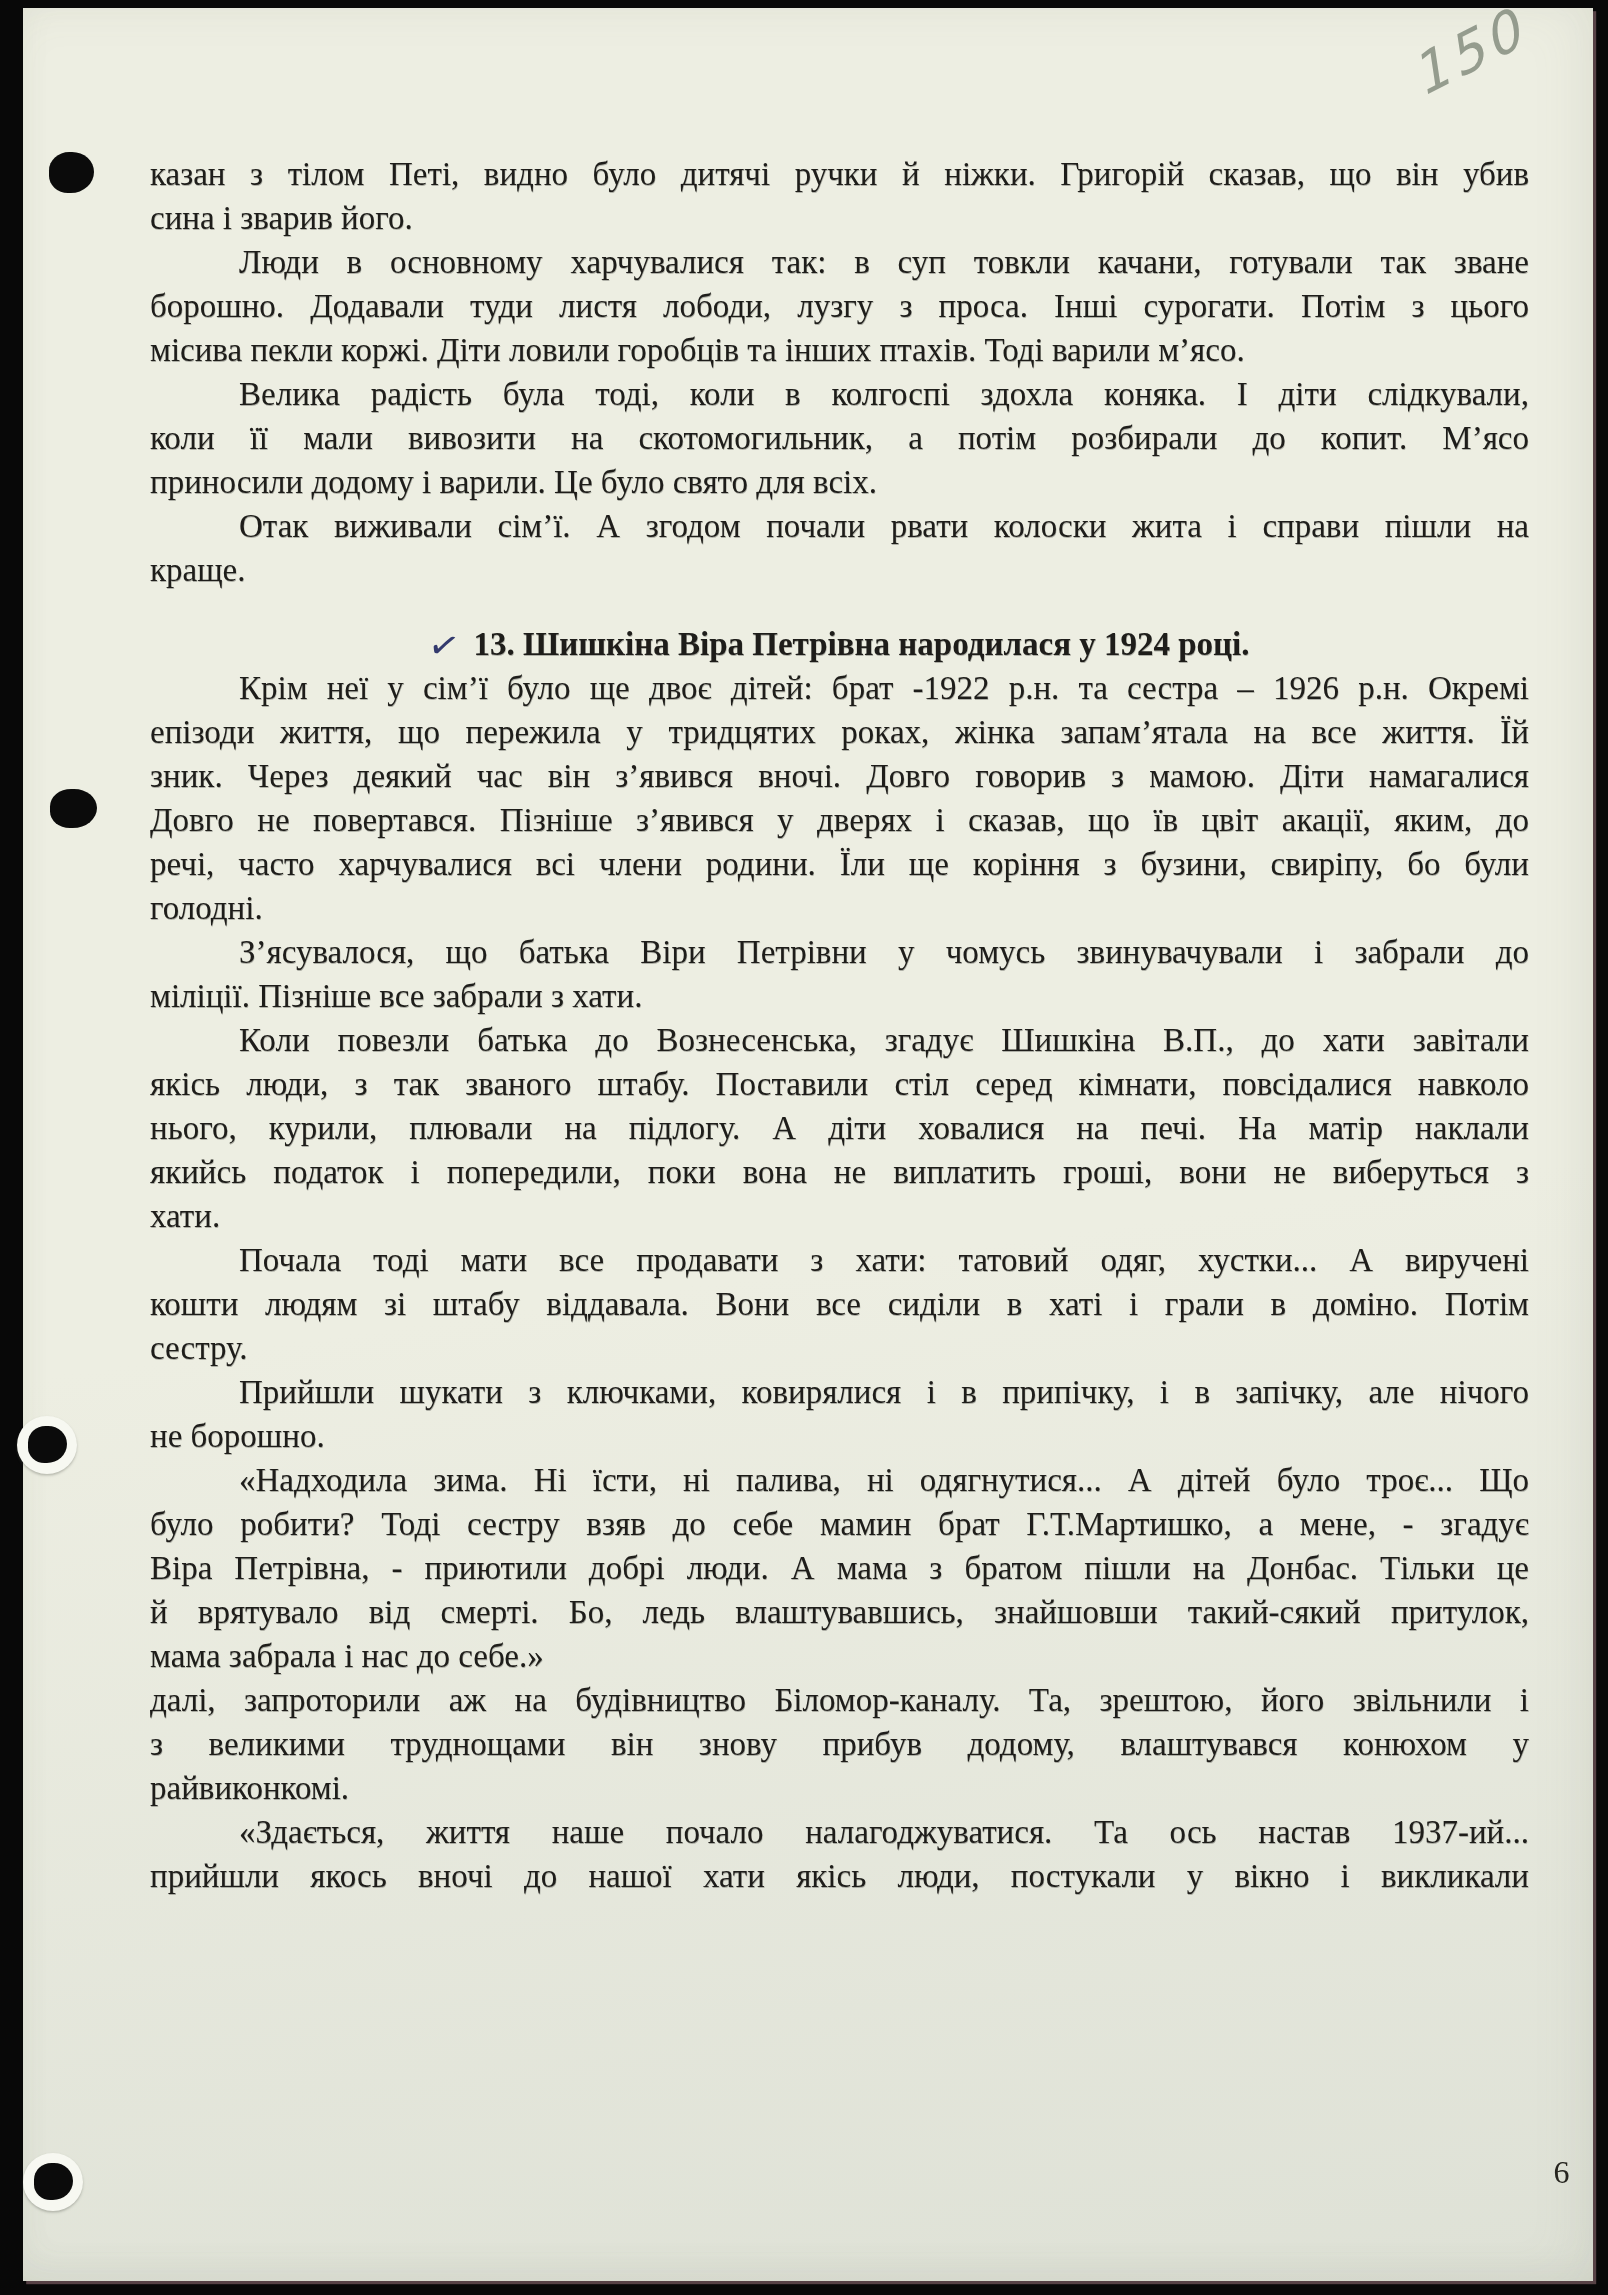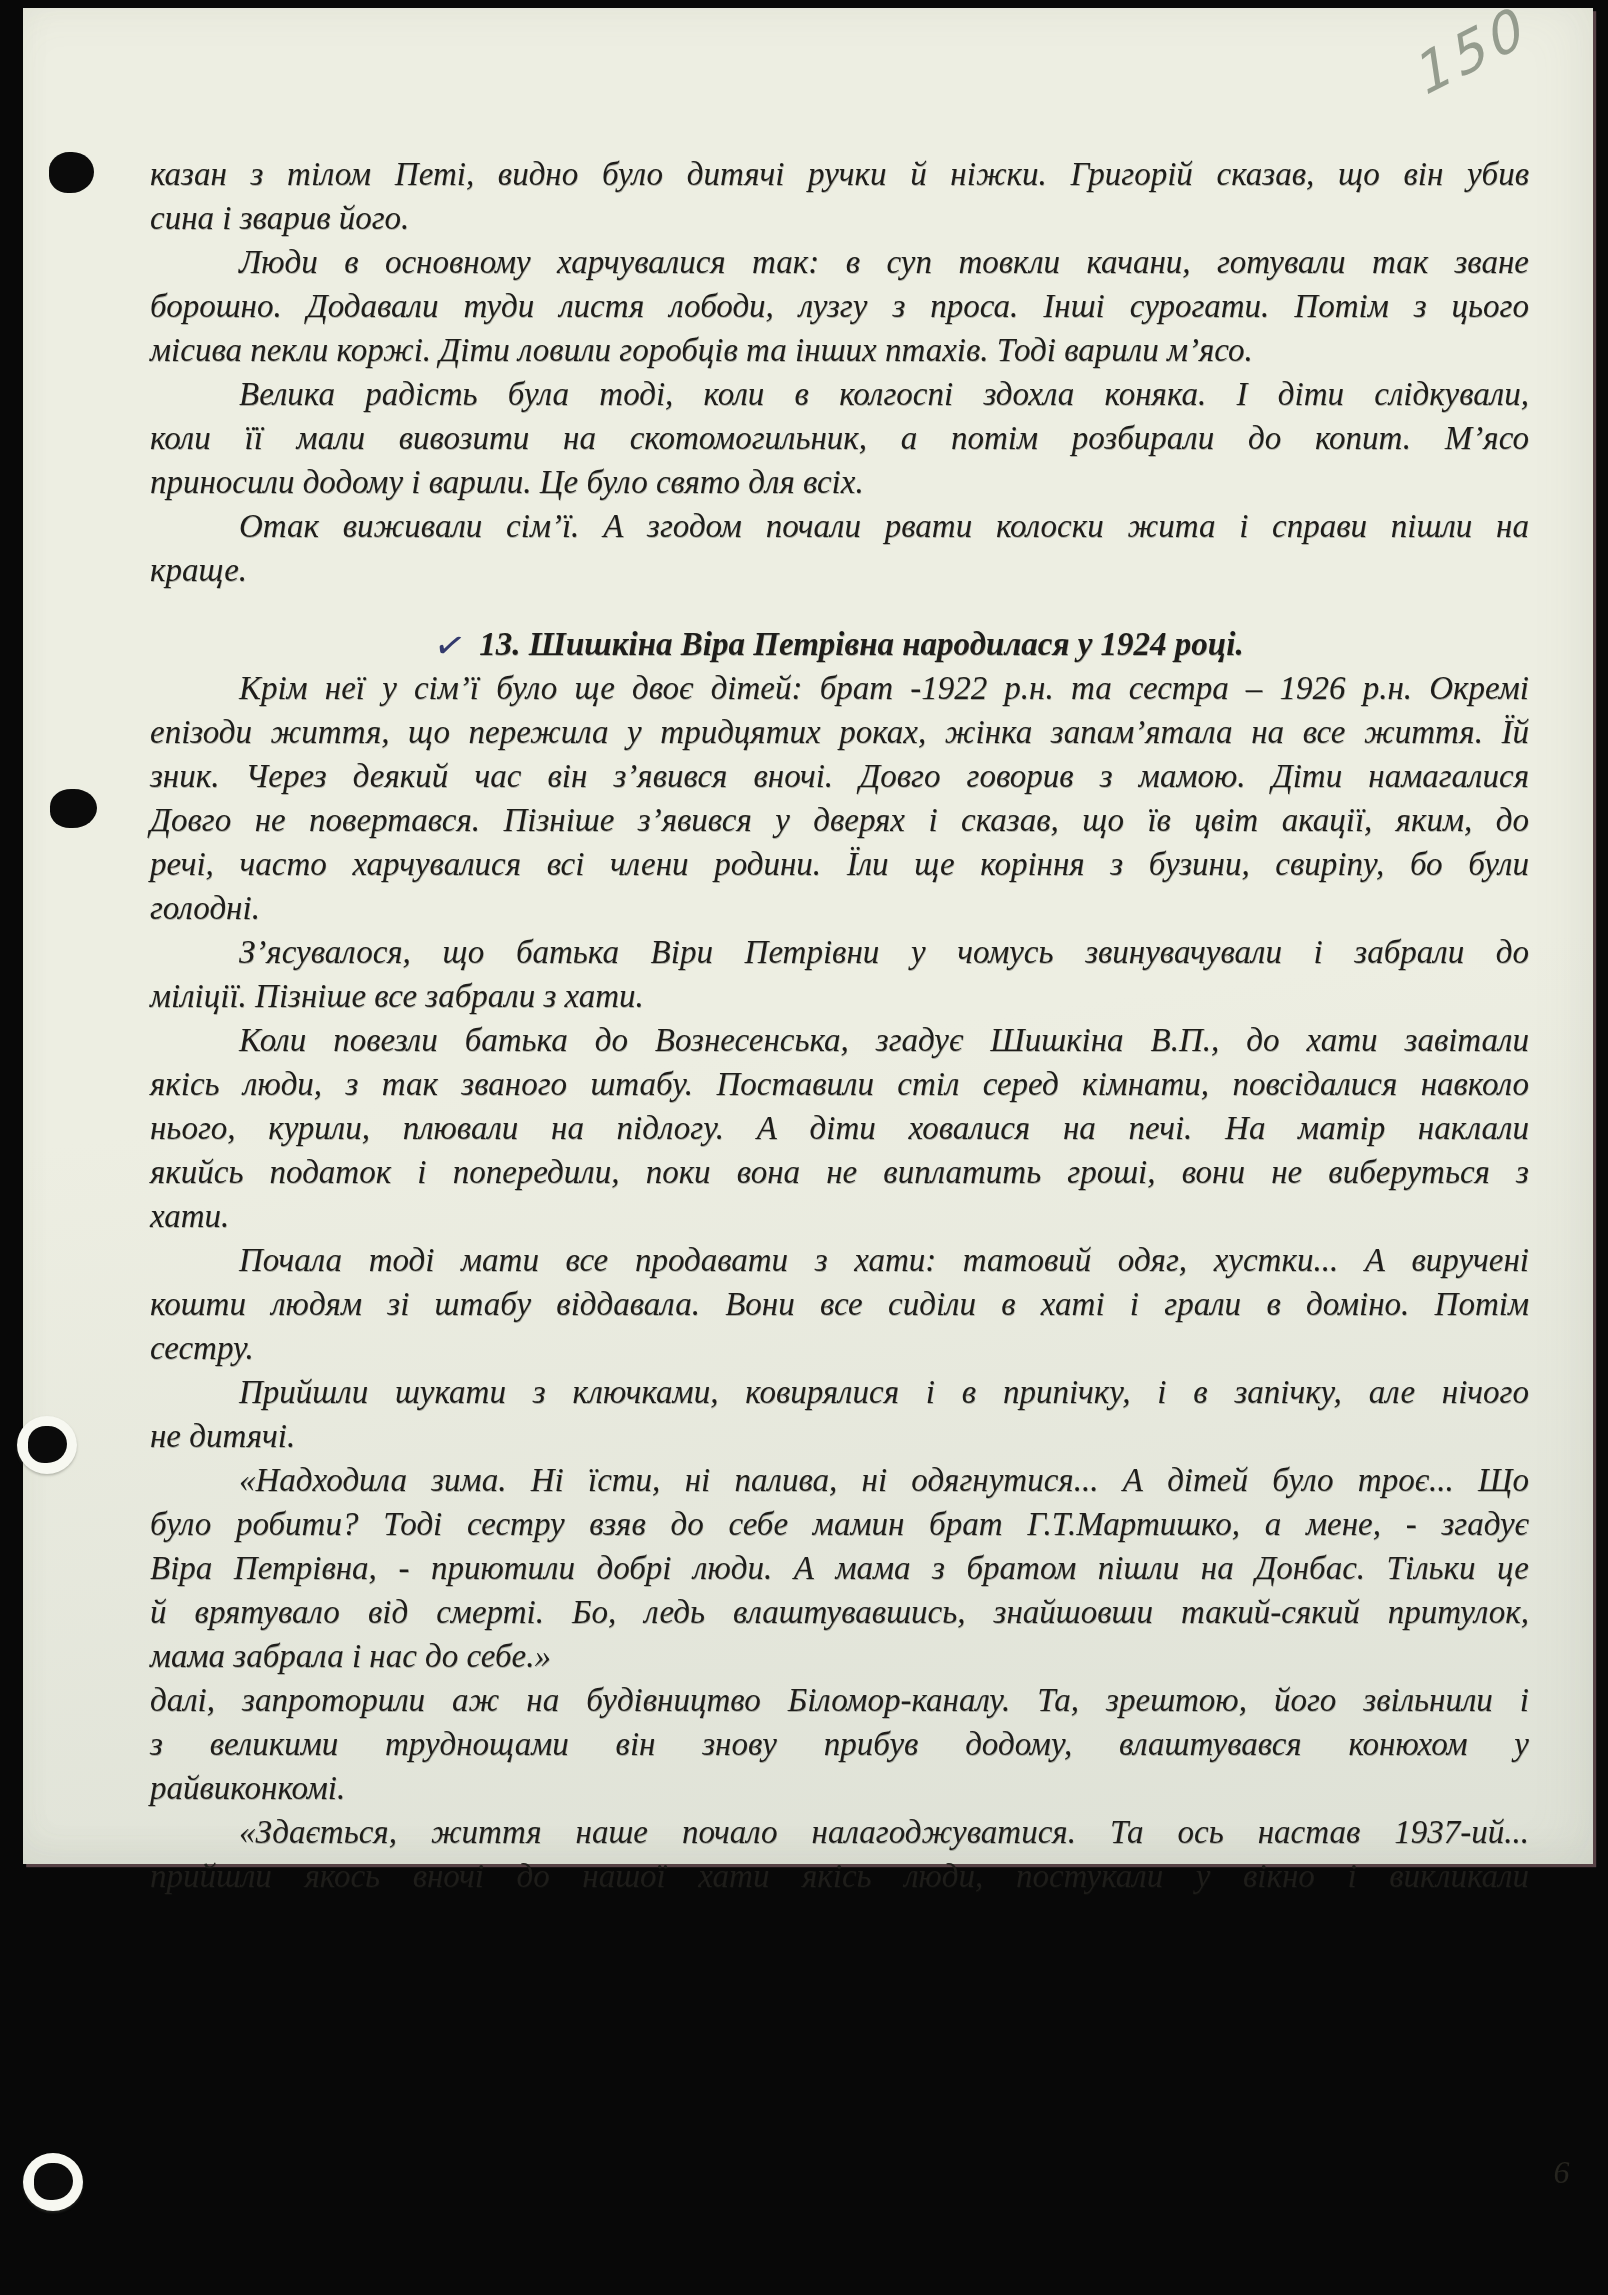--- a/index.html
+++ b/index.html
@@ -15,24 +15,23 @@
   .scan{
     position:relative;
     width:1608px;height:2295px;
     background:var(--scan-background);
     overflow:hidden;
     font-family:"Liberation Serif","DejaVu Serif",serif;
   }
   .paper{
     position:absolute;
     left:23px;top:8px;
-    width:1570px;height:1856px;
+    width:1570px;height:2273px;
     background:linear-gradient(172deg,var(--paper) 0%,var(--paper) 55%,var(--paper-bottom) 100%);
     box-shadow:3.2px 3.2px 0 rgba(207,154,166,0.40), inset -18px 0 49px rgba(110,112,100,0.07), inset 0 -11.4px 32px rgba(110,112,100,0.06);
-    font-style:italic;
   }
   .text-col{
     position:absolute;
     left:127px;top:144px;
     width:1379px;
     color:var(--ink);
     font-size:33px;
     line-height:44px;
     text-shadow:0.5px 0.6px 0 rgba(30,29,26,0.30);
   }
@@ -140,21 +139,21 @@
           <div class="line">якийсь податок і попередили, поки вона не виплатить гроші, вони не виберуться з</div>
           <div class="line lastline">хати.</div>
         </div>
         <div class="para">
           <div class="line indent">Почала тоді мати все продавати з хати: татовий одяг, хустки... А виручені</div>
           <div class="line">кошти людям зі штабу віддавала. Вони все сиділи в хаті і грали в доміно. Потім</div>
           <div class="line lastline">сестру.</div>
         </div>
         <div class="para">
           <div class="line indent">Прийшли шукати з ключками, ковирялися і в припічку, і в запічку, але нічого</div>
-          <div class="line lastline">не дитячі.</div>
+          <div class="line lastline">не борошно.</div>
         </div>
         <div class="para">
           <div class="line indent">«Надходила зима. Ні їсти, ні палива, ні одягнутися... А дітей було троє... Що</div>
           <div class="line">було робити? Тоді сестру взяв до себе мамин брат Г.Т.Мартишко, а мене, - згадує</div>
           <div class="line">Віра Петрівна, - приютили добрі люди. А мама з братом пішли на Донбас. Тільки це</div>
           <div class="line">й врятувало від смерті. Бо, ледь влаштувавшись, знайшовши такий-сякий притулок,</div>
           <div class="line lastline">мама забрала і нас до себе.»</div>
         </div>
         <div class="para">
           <div class="line">далі, запроторили аж на будівництво Біломор-каналу. Та, зрештою, його звільнили і</div>

